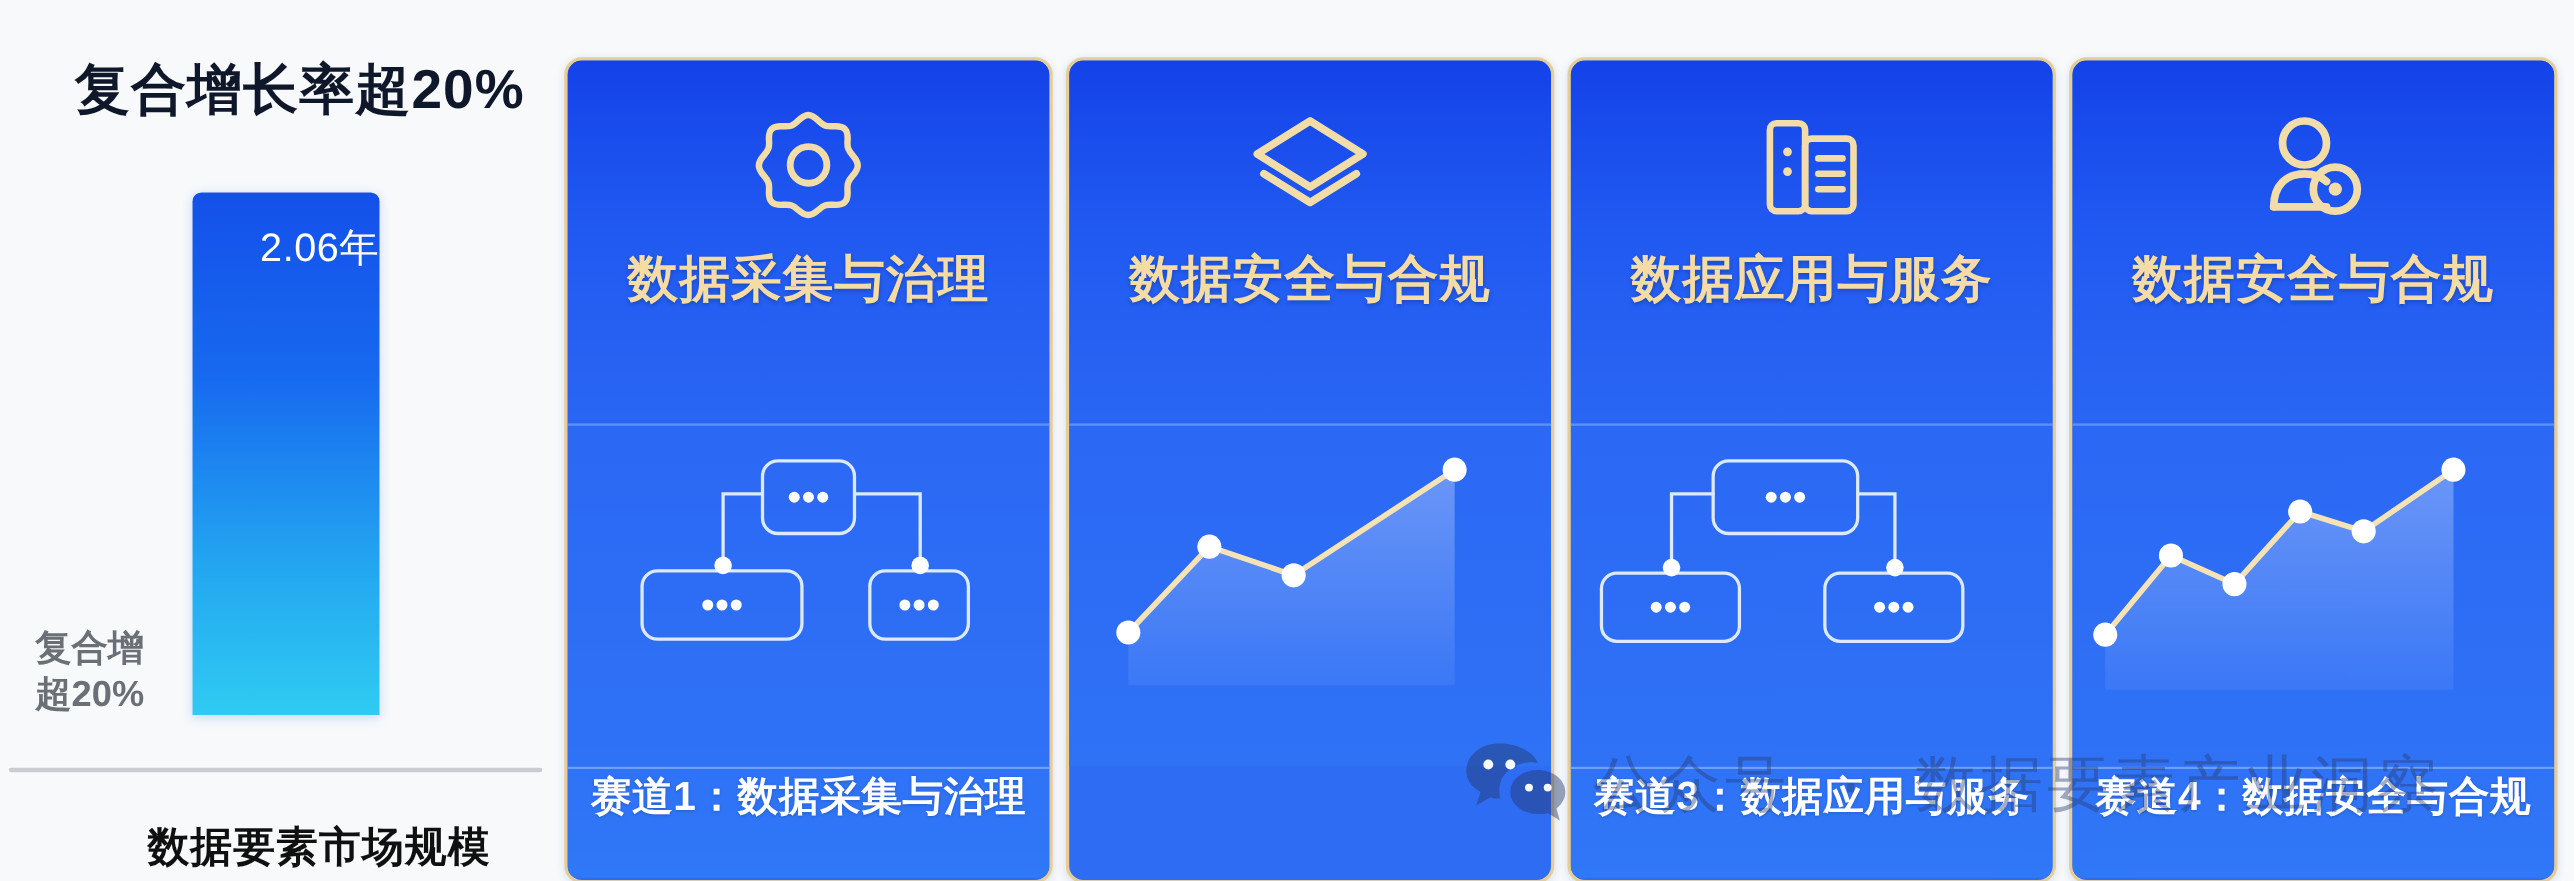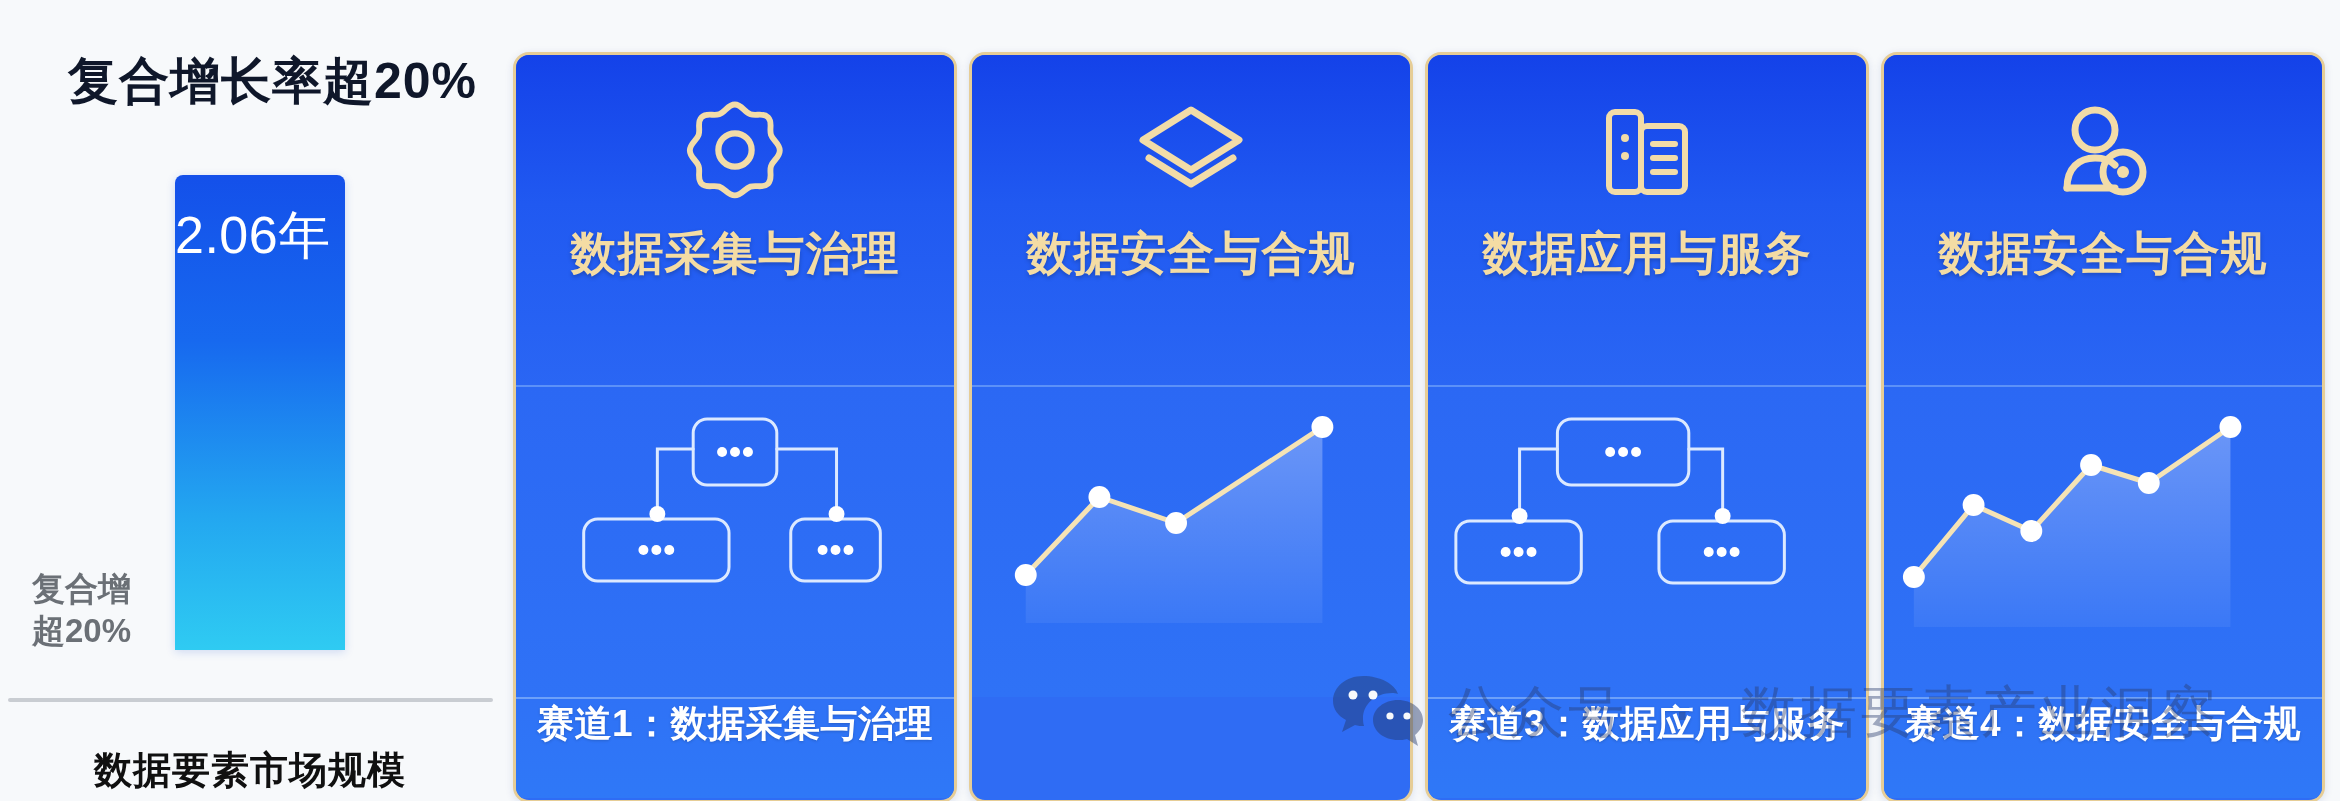--- a/index.html
+++ b/index.html
@@ -20,34 +20,34 @@
     white-space:nowrap;
   }
   #bar-chart-area{position:absolute;left:0;top:150px;width:500px;height:560px;}
   #market-bar{
     position:absolute;left:175px;top:25px;width:170px;height:475px;
     background:linear-gradient(180deg,#1450ea 0%,#1769ef 35%,#23a7f0 72%,#2fcbf2 100%);
     border-radius:8px 8px 0 0;
     box-shadow:0 2px 10px rgba(20,70,200,.18);
   }
   #bar-value{
-    position:absolute;top:26px;left:0;width:170px;text-align:left;
-    color:#ffffff;font-size:52px;font-weight:500;letter-spacing:.5px;
+    position:absolute;top:26px;left:0;width:170px;text-align:right;
+    color:#ffffff;font-size:36px;font-weight:500;letter-spacing:.5px;
   }
   #bar-baseline{
     position:absolute;left:8px;top:548px;width:485px;height:4px;
     background:#c9cdd2;border-radius:2px;
   }
   #cagr-note{
     position:absolute;left:32px;top:418px;width:130px;
     font-size:33px;line-height:1.28;color:#6b7076;font-weight:700;
   }
   #market-caption{
     position:absolute;left:0;top:745px;width:500px;text-align:center;
-    font-size:38px;font-weight:bold;color:#101010;letter-spacing:1px;
+    font-size:38px;font-weight:bold;color:#101010;letter-spacing:1px;padding-left:40px;
   }
   
   #cards-row{
     position:absolute;left:513px;top:52px;width:1812px;height:745px;
     display:flex;gap:12px;
   }
   .track-card{
     position:relative;flex:1 1 0;height:745px;
     background:#2f6cf4;
     border:3px solid #e6cd96;

